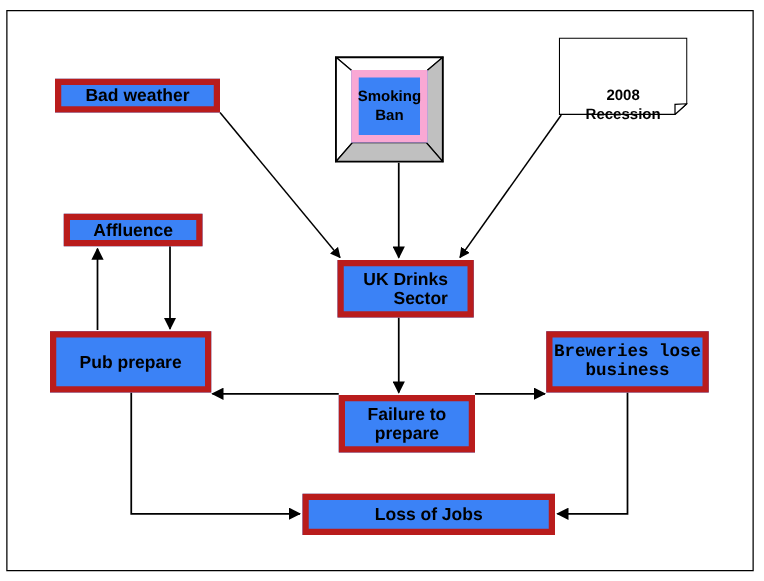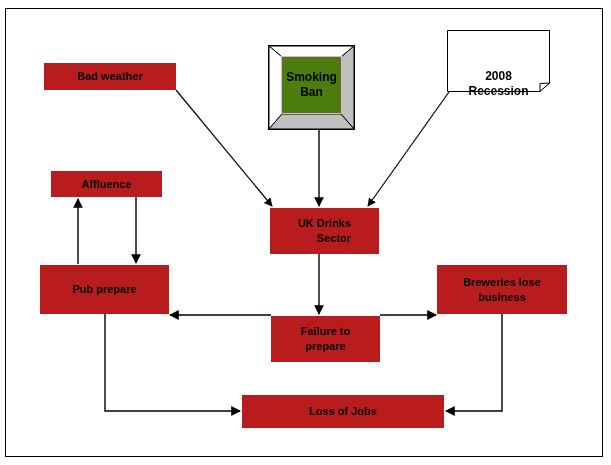--- a/index.html
+++ b/index.html
@@ -35,40 +35,40 @@
     border: 1px solid #000000;
     box-sizing: border-box;
   }
   .node {
     position: absolute;
     box-sizing: border-box;
     display: flex;
     align-items: center;
     justify-content: center;
     text-align: center;
-    background: #b91c1c;
+    background: #3b82f6;
     border: 5px solid #b91c1c;
     font-weight: bold;
-    font-size: 11px;
+    font-size: 14px;
     line-height: 15px;
     color: #000000;
     letter-spacing: 0px;
   }
   .node span {
     display: block;
     white-space: pre-line;
   }
 
   
   .n-bad-weather   { left: 44px;  top: 63px;  width: 132px; height: 27px; }
   .n-affluence     { left: 51px;  top: 171px; width: 111px; height: 26px; }
   .n-pub-closures  { left: 40px;  top: 265px; width: 129px; height: 49px; }
   .n-uk-drinks     { left: 270px; top: 208px; width: 109px;  height: 46px; text-align: right; }
   .n-failure       { left: 271px; top: 316px; width: 109px; height: 46px; }
-  .n-breweries     { left: 437px; top: 265px; width: 130px; height: 49px; }
+  .n-breweries     { left: 437px; top: 265px; width: 130px; height: 49px; font-family: Liberation Mono, monospace; }
   .n-loss-of-jobs  { left: 242px; top: 395px; width: 202px; height: 33px; }
 
   
   .cube {
     position: absolute;
     left: 268px;
     top: 45px;
     width: 87px;
     height: 85px;
   }
@@ -82,23 +82,23 @@
   .cube-bevel {
     position: absolute;
     left: 0; top: 0; right: 0; bottom: 0;
   }
   .cube-inner {
     position: absolute;
     left: 13px;
     top: 11px;
     right: 13px;
     bottom: 16px;
-    border: 1px solid #f9a8d4;
-    box-sizing: border-box;
-    background: #4d7c0f;
+    border: 6px solid #f9a8d4;
+    box-sizing: border-box;
+    background: #3b82f6;
     display: flex;
     align-items: center;
     justify-content: center;
     text-align: center;
     font-weight: bold;
     font-size: 12px;
     line-height: 15px;
     color: #000000;
   }
   .cube-inner span { display: block; white-space: pre-line; }

